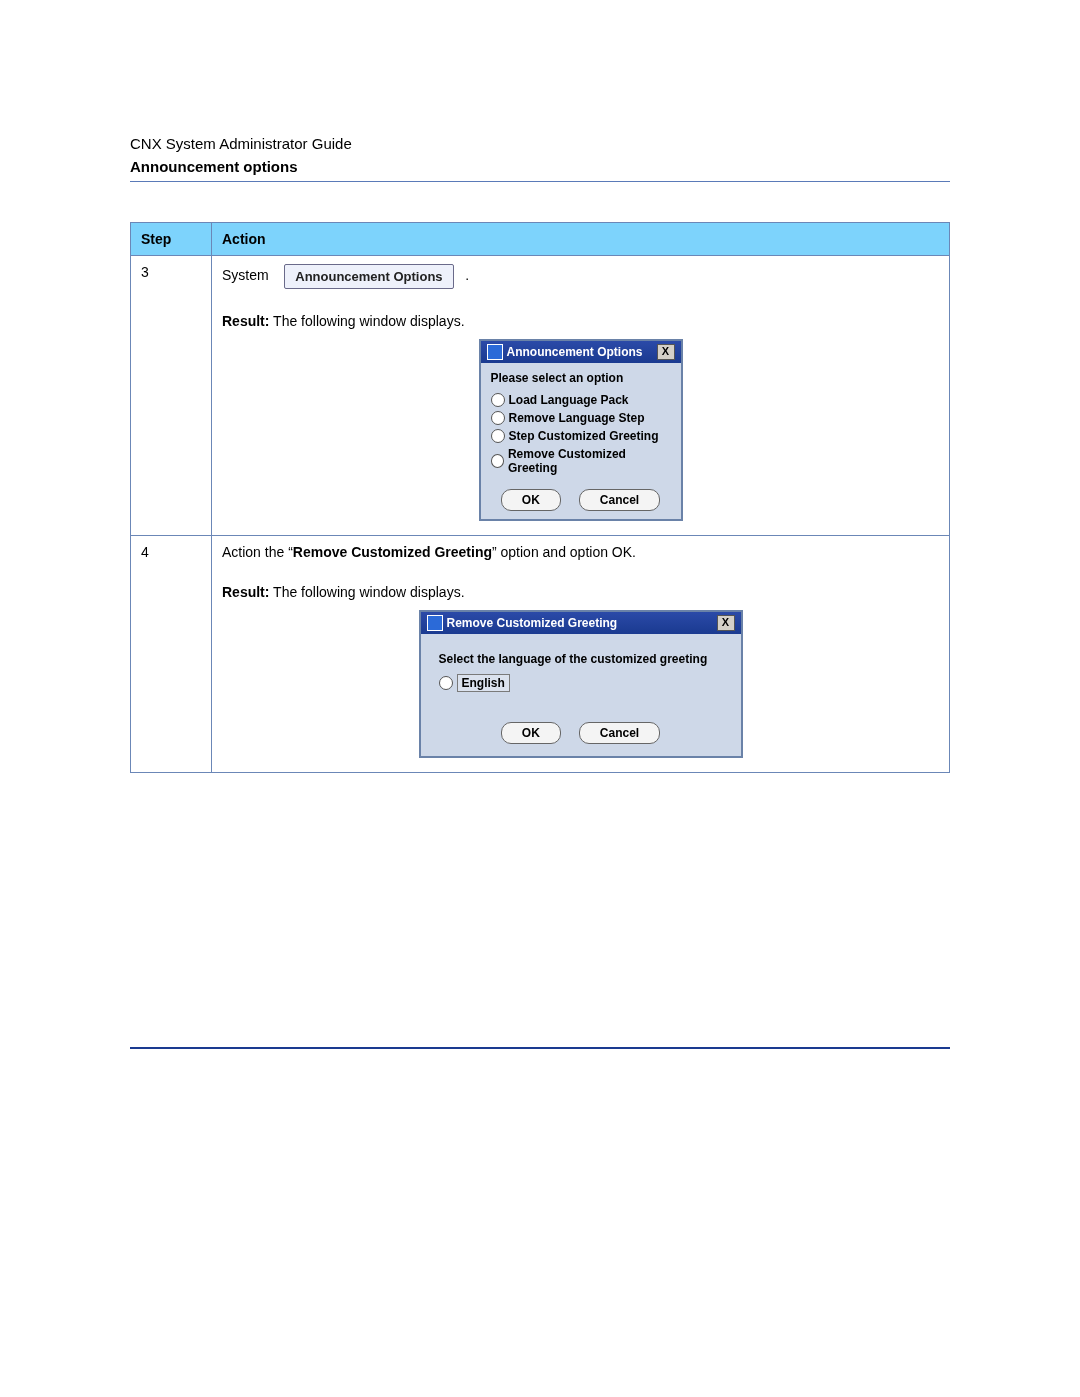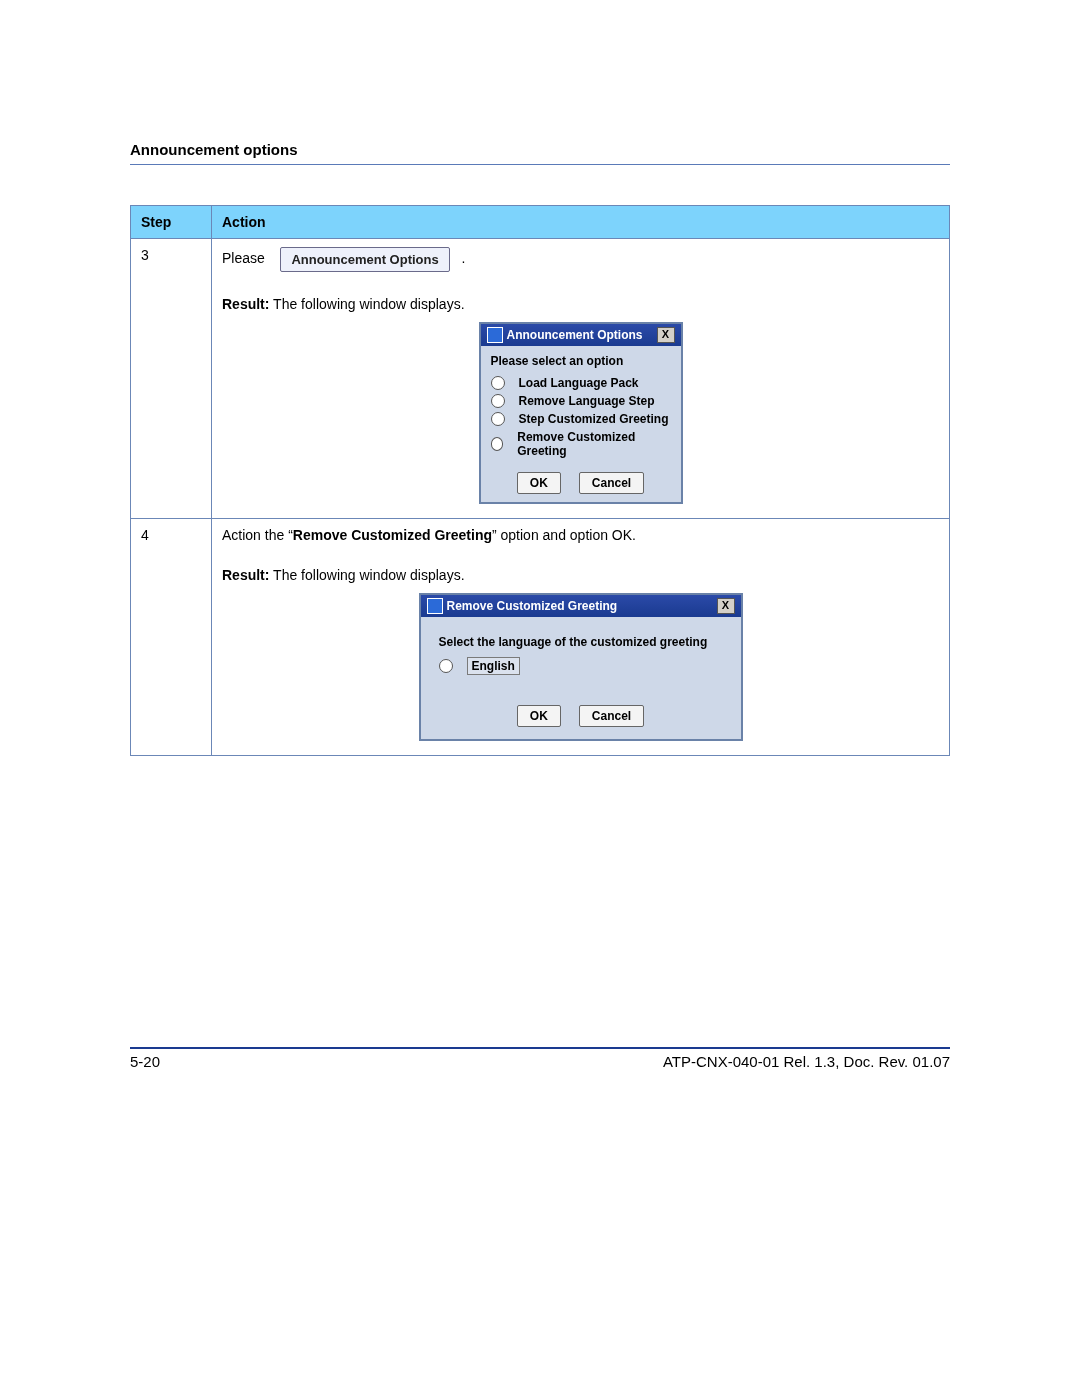--- a/index.html
+++ b/index.html
@@ -27,54 +27,55 @@
        font-weight:bold;padding:3px 6px;display:flex;align-items:center;
        justify-content:space-between;font-size:12px;}
   .dlg-title .ttl{display:flex;align-items:center;gap:4px;}
   .dlg-title .ico{width:14px;height:14px;background:#2b6ad8;border:1px solid #fff;
        display:inline-block;}
   .close-box{width:16px;height:14px;background:#d4d0c8;border:1px solid #555;
        color:#000;font-size:11px;line-height:12px;text-align:center;
        font-weight:bold;font-family:Arial;}
   .dlg-body{padding:8px 10px;}
   .dlg-body .prompt{font-weight:bold;margin-bottom:8px;}
-  .radio-row{display:flex;align-items:center;gap:14px;margin:4px 0;
+  .radio-row{display:flex;align-items:center;gap:4px;margin:4px 0;
        font-weight:bold;}
   .radio{width:12px;height:12px;border:1px solid #555;border-radius:50%;
        background:#fff;display:inline-block;}
   .opt-box{border:1px solid #7a7a7a;display:inline-block;padding:1px 4px;
        background:#dbe2ee;text-align:center;}
   .btn-row{display:flex;justify-content:center;gap:18px;margin-top:14px;}
-  .os-btn{border:1px solid #666;background:#f4f4f4;padding:3px 12px;
-       font-size:12px;font-weight:bold;border-radius:2px;}
+  .os-btn{border:1px solid #666;background:#f4f4f4;padding:3px 20px;
+       font-size:12px;font-weight:bold;border-radius:10px;}
   .footer{position:absolute;left:130px;right:130px;top:1040px;}
   .footer-rule{border:none;border-top:2px solid #1a3a90;margin-bottom:4px;}
   .footer-row{display:flex;justify-content:space-between;font-size:15px;}
 </style>
 </head>
 <body>
 
 <div class="page">
+  <div class="header-line">CNX System Administrator Guide</div>
   <div class="section-title">Announcement options</div>
   <hr class="title-rule">
 
   <table class="steps">
     <thead>
       <tr>
         <th class="step-col">Step</th>
         <th>Action</th>
       </tr>
     </thead>
     <tbody>
 
       <tr>
         <td>3</td>
         <td>
           <div>
-            <span>Please</span>
+            <span>System</span>
             &nbsp;&nbsp;
             <span class="btn-ann">Announcement Options</span>
             &nbsp;
             <span>.</span>
           </div>
           <div class="result-line">
             <span class="result-lbl">Result:</span><span> The following window displays.</span>
           </div>
 
           <div class="dlg small">
@@ -143,17 +144,13 @@
             </div>
           </div>
         </td>
       </tr>
     </tbody>
   </table>
 </div>
 
 <div class="footer">
   <hr class="footer-rule">
-  <div class="footer-row">
-    <span>5-20</span>
-    <span>ATP-CNX-040-01 Rel. 1.3, Doc. Rev. 01.07</span>
-  </div>
 </div>
 
 </body></html>

